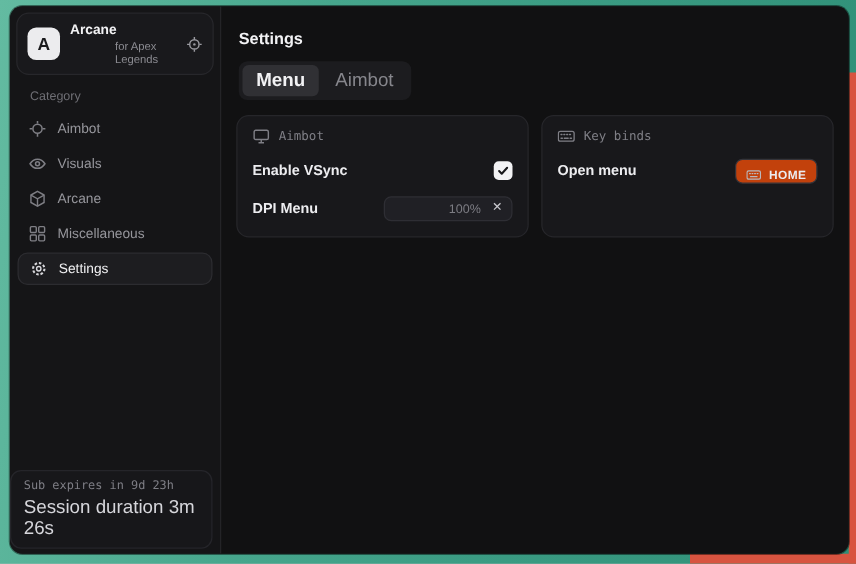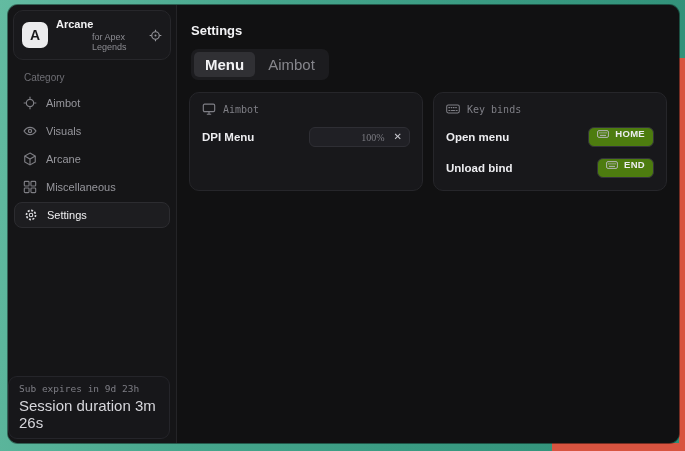--- a/index.html
+++ b/index.html
@@ -76,25 +76,25 @@
   .row-label { font-size:11.5px; font-weight:700; color:#ededf0; }
 
   .checkbox {
     width:15px; height:15px; border-radius:4px; background:#f2f2f4;
     display:flex; align-items:center; justify-content:center; cursor:pointer;
   }
   .dpi {
     display:flex; align-items:center; gap:9px; background:#202025;
     border:1px solid #2e2e34; border-radius:6px; height:20px; padding:0 7px; cursor:text;
   }
-  .dpi-value { font-family:Liberation Serif, serif; font-size:10px; color:#7c7c83;margin-left:44px; }
+  .dpi-value { font-family:Liberation Sans, sans-serif; font-size:10px; color:#7c7c83;margin-left:44px; }
   .dpi-clear { color:#c9c9cf; font-size:10px; font-weight:700; cursor:pointer; line-height:1; }
 
   .keybind {
-    display:flex; align-items:flex-start; gap:6px; background:#4d7c0f;
+    display:flex; align-items:flex-end; gap:6px; background:#c2410c;
     border:1px solid #34343a; border-radius:6px; height:20px; padding:0 8px;
     color:#ececf0; cursor:pointer;
   }
   .keybind .kb-icon { color:#b9b9bf; display:flex; }
   .keybind-label { font-size:9.5px; font-weight:700; letter-spacing:.3px; }
 </style>
 </head>
 <body>
 
 <div class="bg-red-side"></div>
@@ -191,20 +191,28 @@
 
       <div class="card">
         <div class="card-header">
           <span class="icon">
             <svg width="14" height="14" viewBox="0 0 16 16" fill="none" stroke="currentColor" stroke-width="1.3">
               <rect x="1.5" y="2.5" width="13" height="8.5" rx="1.5"></rect>
                 <path d="M5.5 14h5M8 11v3"></path>
             </svg>
           </span>
           <span>Aimbot</span>
+        </div>
+        <div class="card-row">
+          <span class="row-label">Enable VSync</span>
+          <span class="checkbox">
+            <svg width="11" height="11" viewBox="0 0 12 12" fill="none">
+              <path d="M2.5 6.4l2.3 2.3 4.7-5.2" stroke="#17171a" stroke-width="1.8" stroke-linecap="round" stroke-linejoin="round"></path>
+            </svg>
+          </span>
         </div>
         <div class="card-row">
           <span class="row-label">DPI Menu</span>
           <span class="dpi">
             <span class="dpi-value">100%</span>
             <span class="dpi-clear">✕</span>
           </span>
         </div>
       </div>
 
@@ -223,29 +231,17 @@
           <span class="keybind">
             <span class="kb-icon">
               <svg width="12" height="12" viewBox="0 0 16 16" fill="none" stroke="currentColor" stroke-width="1.3">
                 <rect x=".8" y="3.5" width="14.4" height="9" rx="1.8"></rect>
                 <path d="M3.5 6.5h.9M6.2 6.5h.9M8.9 6.5h.9M11.6 6.5h.9M4.5 9.8h7" stroke-linecap="round"></path>
               </svg>
             </span>
             <span class="keybind-label">HOME</span>
           </span>
         </div>
-        <div class="card-row">
-          <span class="row-label">Unload bind</span>
-          <span class="keybind">
-            <span class="kb-icon">
-              <svg width="12" height="12" viewBox="0 0 16 16" fill="none" stroke="currentColor" stroke-width="1.3">
-                <rect x=".8" y="3.5" width="14.4" height="9" rx="1.8"></rect>
-                <path d="M3.5 6.5h.9M6.2 6.5h.9M8.9 6.5h.9M11.6 6.5h.9M4.5 9.8h7" stroke-linecap="round"></path>
-              </svg>
-            </span>
-            <span class="keybind-label">END</span>
-          </span>
-        </div>
       </div>
 
     </div>
   </div>
 </div>
 
 </body></html>

